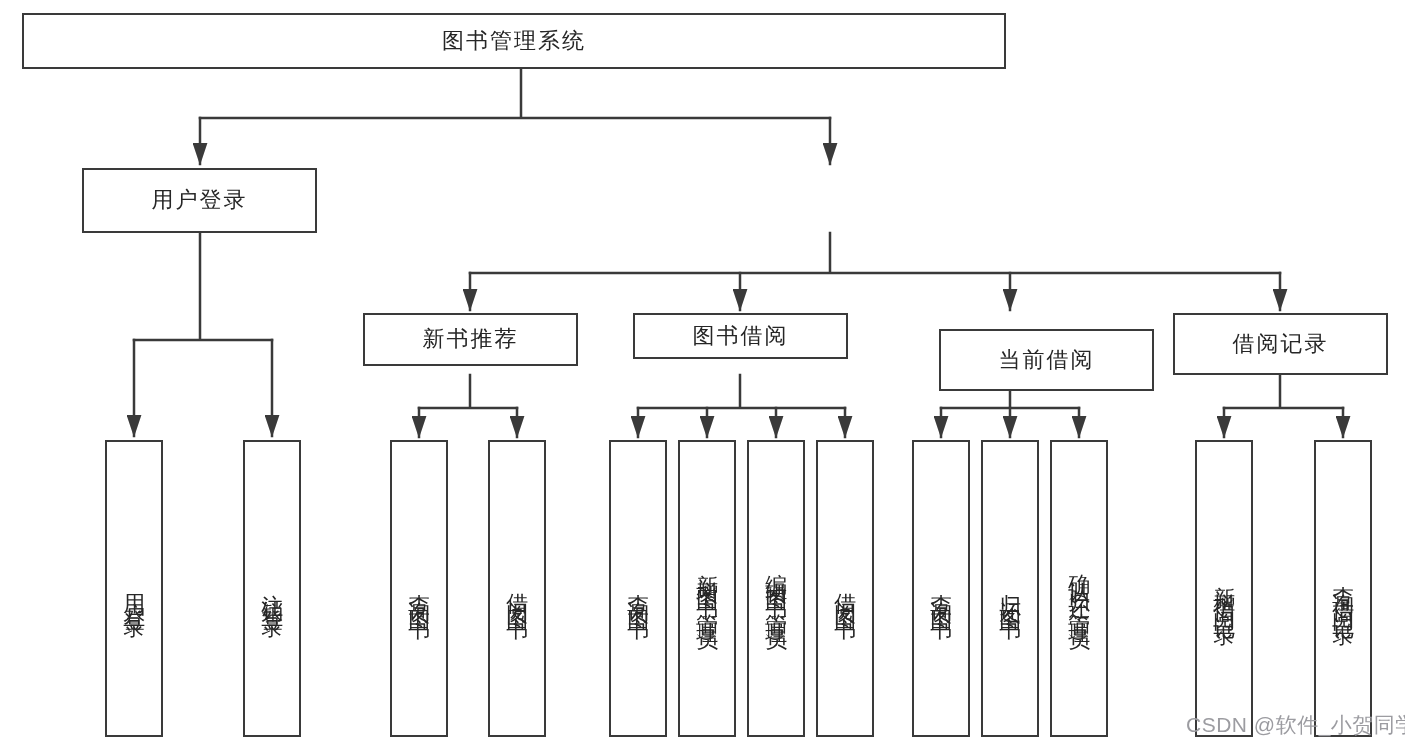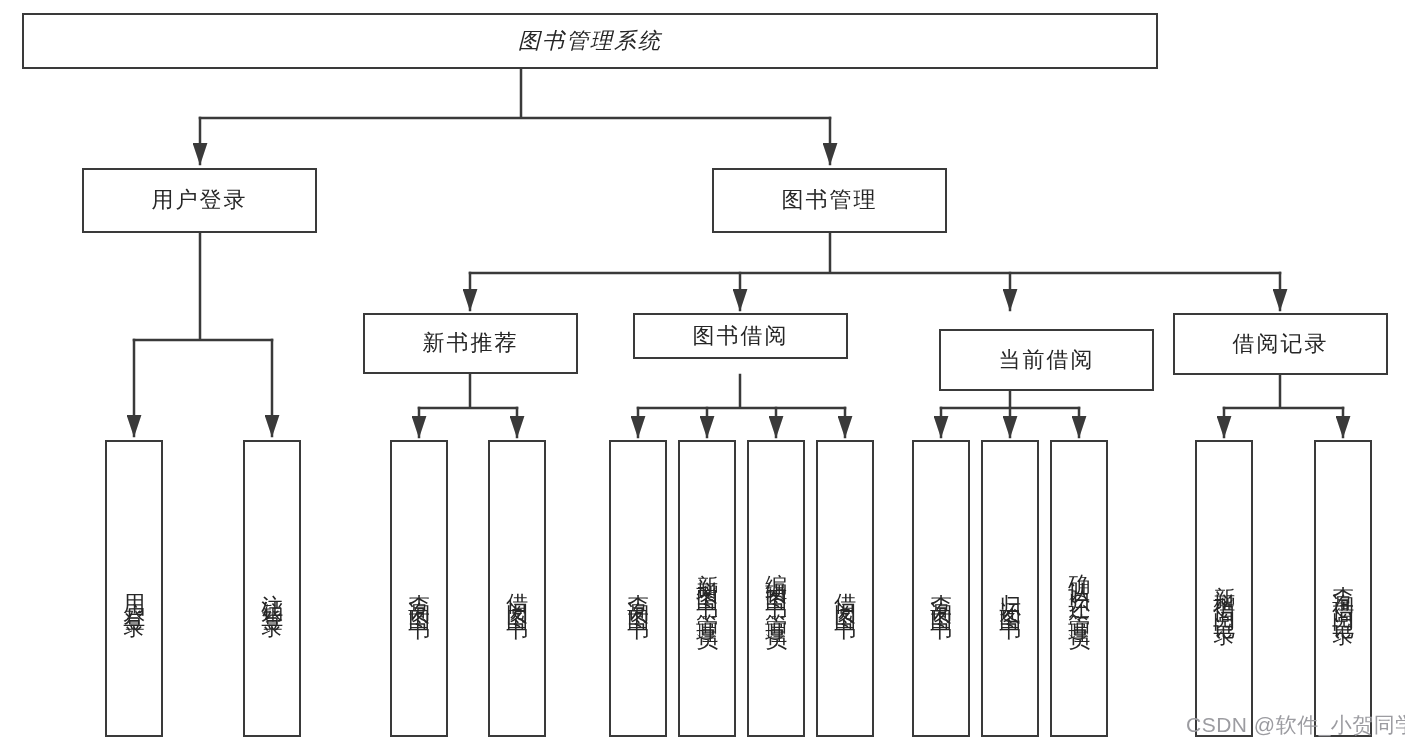--- a/index.html
+++ b/index.html
@@ -103,26 +103,25 @@
     <path d="M1010,375 V408 M941,408 H1079"></path>
     <path d="M941,408 V437" marker-end="url(#arrow)"></path>
     <path d="M1010,408 V437" marker-end="url(#arrow)"></path>
     <path d="M1079,408 V437" marker-end="url(#arrow)"></path>
 
     <path d="M1280,375 V408 M1224,408 H1343"></path>
     <path d="M1224,408 V437" marker-end="url(#arrow)"></path>
     <path d="M1343,408 V437" marker-end="url(#arrow)"></path>
   </svg>
 
-  <div class="node" style="left:22px; top:13px; width:1136px; height:56px;font-style:italic;">图书管理系统</div>
+  <div class="node" style="left:22px; top:13px; width:984px; height:56px;">图书管理系统</div>
 
   <div class="node" style="left:82px; top:168px; width:235px; height:65px;">用户登录</div>
-  <div class="node" style="left:712px; top:168px; width:235px; height:65px;">图书管理</div>
 
-  <div class="node" style="left:363px; top:313px; width:215px; height:61px;">新书推荐</div>
+  <div class="node" style="left:363px; top:313px; width:215px; height:53px;">新书推荐</div>
   <div class="node" style="left:633px; top:313px; width:215px; height:46px;">图书借阅</div>
   <div class="node" style="left:903px; top:329px; width:215px; height:62px;margin-left:36px;">当前借阅</div>
   <div class="node" style="left:1173px; top:313px; width:215px; height:62px;">借阅记录</div>
 
   <div class="node vnode" style="left:105px; top:440px; width:58px; height:297px;">用户登录</div>
   <div class="node vnode" style="left:243px; top:440px; width:58px; height:297px;">注销登录</div>
 
   <div class="node vnode" style="left:390px; top:440px; width:58px; height:297px;">查询图书</div>
   <div class="node vnode" style="left:488px; top:440px; width:58px; height:297px;">借阅图书</div>
 

